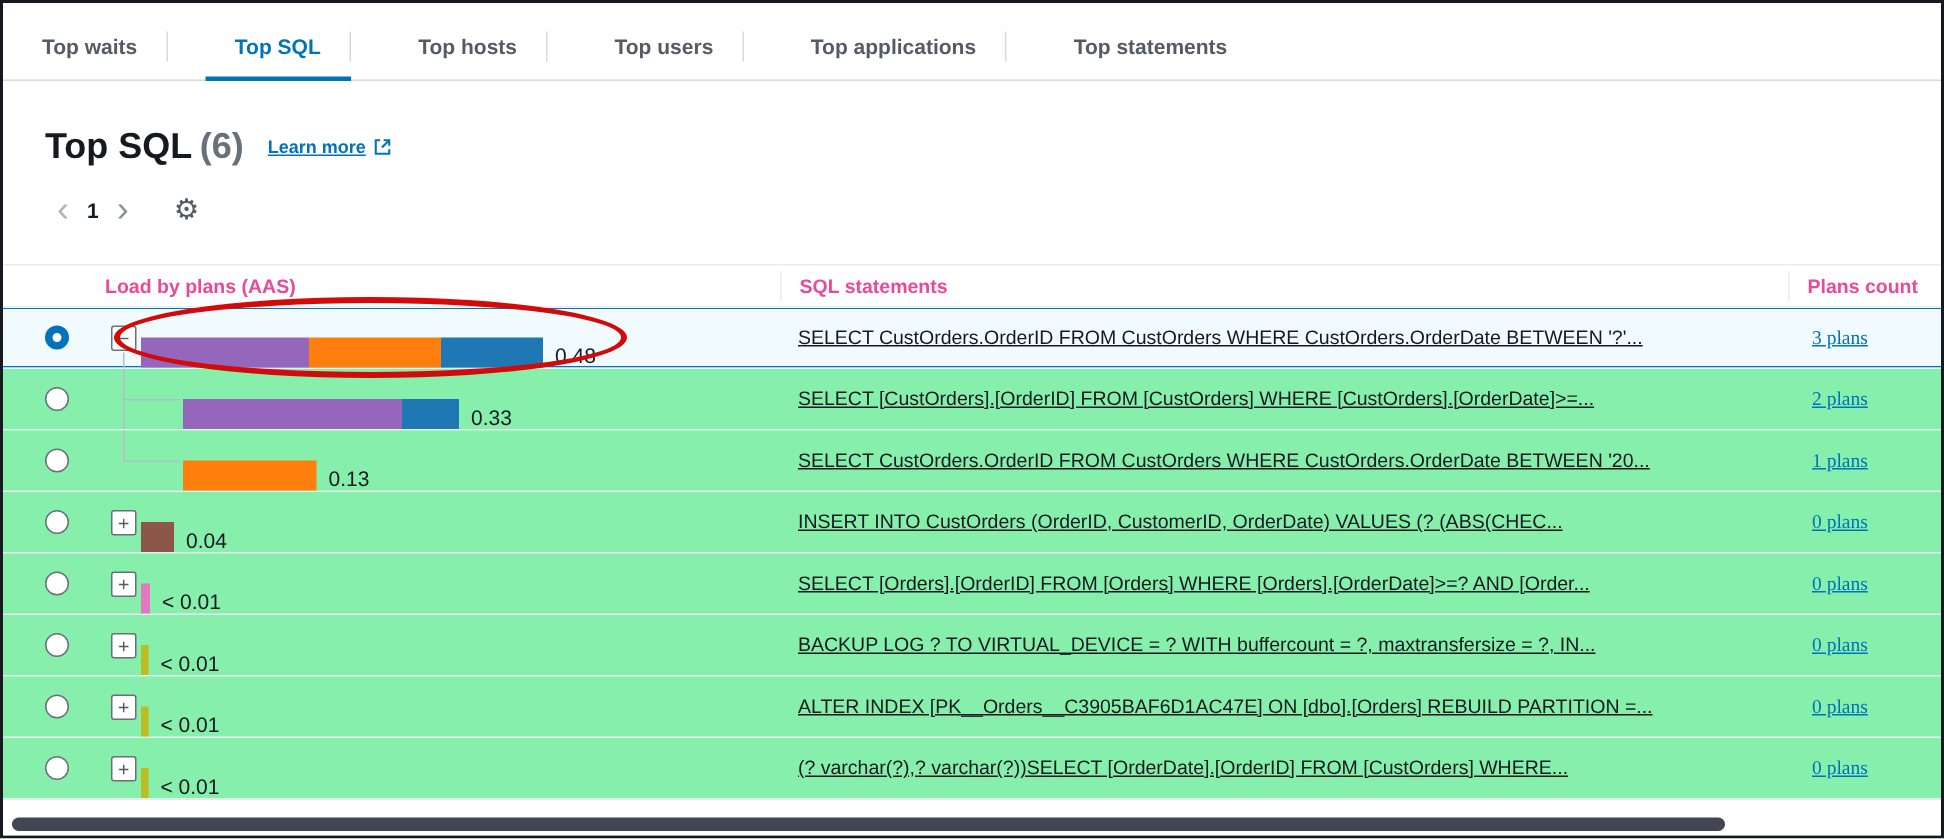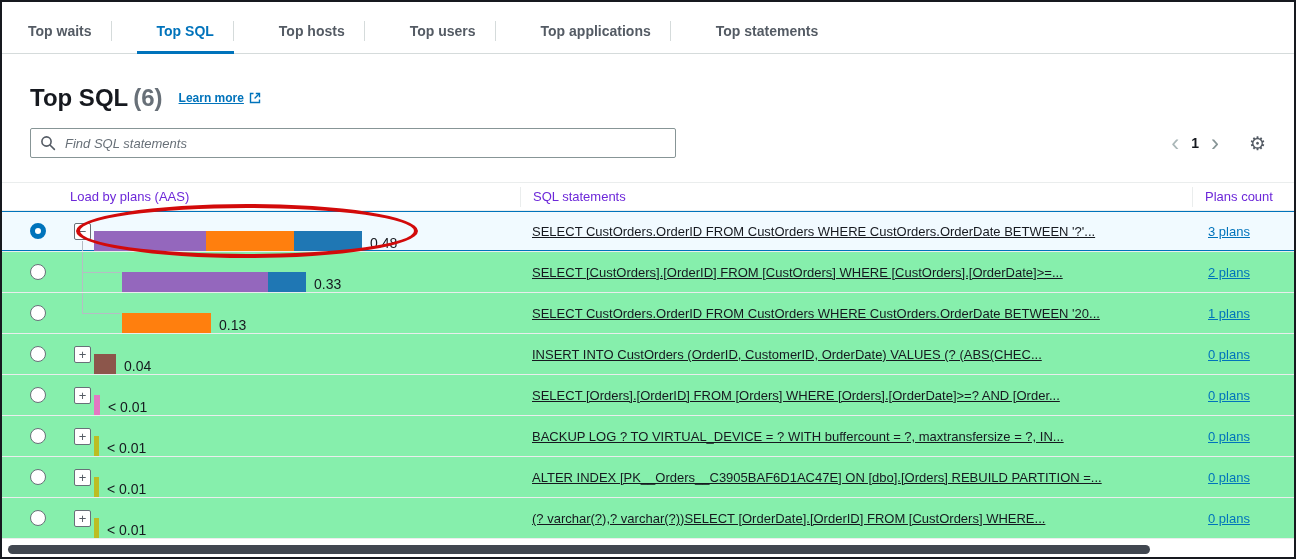--- a/index.html
+++ b/index.html
@@ -76,21 +76,21 @@
     font-size: 24px; line-height: 24px; color: #879596;
     padding: 0 8px; cursor: pointer; user-select: none;
   }
   .chev.prev { color: #aab7b8; }
   .page-num { font-size: 14px; font-weight: bold; color: #16191f; padding: 0 4px; }
   .gear { font-size: 19px; color: #545b64; margin-left: 22px; cursor: pointer; line-height: 1; }
 
   
   .table { margin-top: 24px; border-top: 1px solid #eaeded; }
   .thead { display: flex; align-items: center; height: 28px; border-bottom: 1px solid #eaeded; }
-  .th { font-size: 13px; font-weight: normal; color: #6d28d9; white-space: nowrap; }
+  .th { font-size: 13px; font-weight: bold; color: #ec4899; white-space: nowrap; }
   .th-load  { width: 518px; padding-left: 68px; }
   .th-sql   { flex: 1; padding-left: 12px; border-left: 1px solid #eaeded; height: 20px; line-height: 20px; }
   .th-plans { width: 102px; padding-left: 12px; border-left: 1px solid #eaeded; height: 20px; line-height: 20px; }
 
   .row {
     display: flex; align-items: center;
     height: 41px;
     border-bottom: 1px solid #eaeded;
     position: relative;
     background: #86efac;
@@ -129,21 +129,21 @@
 
   .tree-v { position: absolute; left: -12px; top: 0; height: 50%; border-left: 1px solid #b5bdc4; }
   .tree-v.cont { height: 100%; }
   .tree-h { position: absolute; left: -12px; top: 50%; width: 38px; border-top: 1px solid #b5bdc4; }
 
   .cell-sql { flex: 1; padding-left: 12px; overflow: hidden; }
   .sql-link {
     font-size: 13px; color: #16191f; text-decoration: underline;
     white-space: nowrap; cursor: pointer;
   }
-  .cell-plans { width: 102px; flex: none; padding-left: 16px; }
+  .cell-plans { width: 102px; flex: none; padding-left: 16px; font-family: Liberation Serif, serif; }
   .plans-link {
     font-size: 13px; color: #0073bb; text-decoration: underline;
     white-space: nowrap; cursor: pointer;
   }
 
   .annotation-ellipse {
     position: absolute; left: -18px; top: -7px;
     width: 342px; height: 54px;
     border: 4px solid #d20a0a; border-radius: 50%;
     pointer-events: none; z-index: 5;
@@ -179,29 +179,20 @@
       <span>Learn more</span>
       <svg width="12" height="12" viewBox="0 0 12 12">
         <path d="M4.5 1.5 H1.5 V10.5 H10.5 V7.5" fill="none" stroke="#0073bb" stroke-width="1.4"></path>
         <path d="M6.8 1.5 H10.5 V5.2" fill="none" stroke="#0073bb" stroke-width="1.4"></path>
         <path d="M10.2 1.8 L5.6 6.4" fill="none" stroke="#0073bb" stroke-width="1.4"></path>
       </svg>
     </a>
   </div>
 
   <div class="controls-row">
-    <div class="search-box">
-      <span class="search-icon">
-        <svg width="16" height="16" viewBox="0 0 16 16">
-          <circle cx="6.5" cy="6.5" r="4.6" fill="none" stroke="#545b64" stroke-width="1.6"></circle>
-          <line x1="10.2" y1="10.2" x2="14.4" y2="14.4" stroke="#545b64" stroke-width="1.6" stroke-linecap="round"></line>
-        </svg>
-      </span>
-      <input type="text" placeholder="Find SQL statements" style="">
-    </div>
     <div class="right-controls">
       <span class="chev prev">‹</span>
       <span class="page-num">1</span>
       <span class="chev next">›</span>
       <span class="gear">⚙</span>
     </div>
   </div>
 
   <div class="table">
     <div class="thead">

